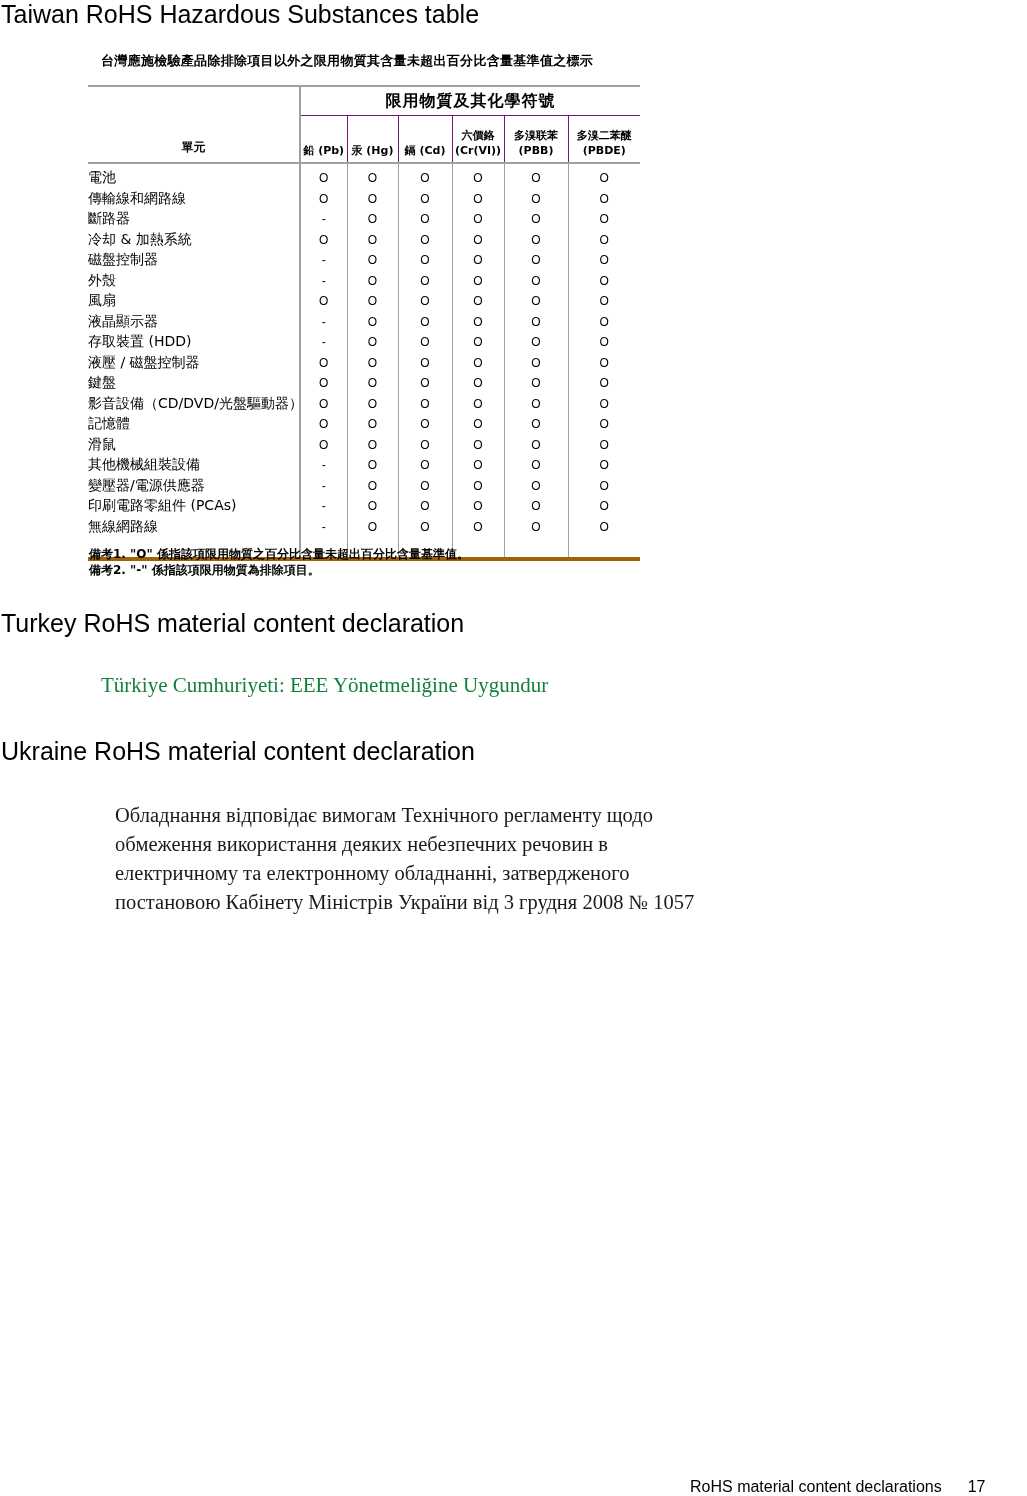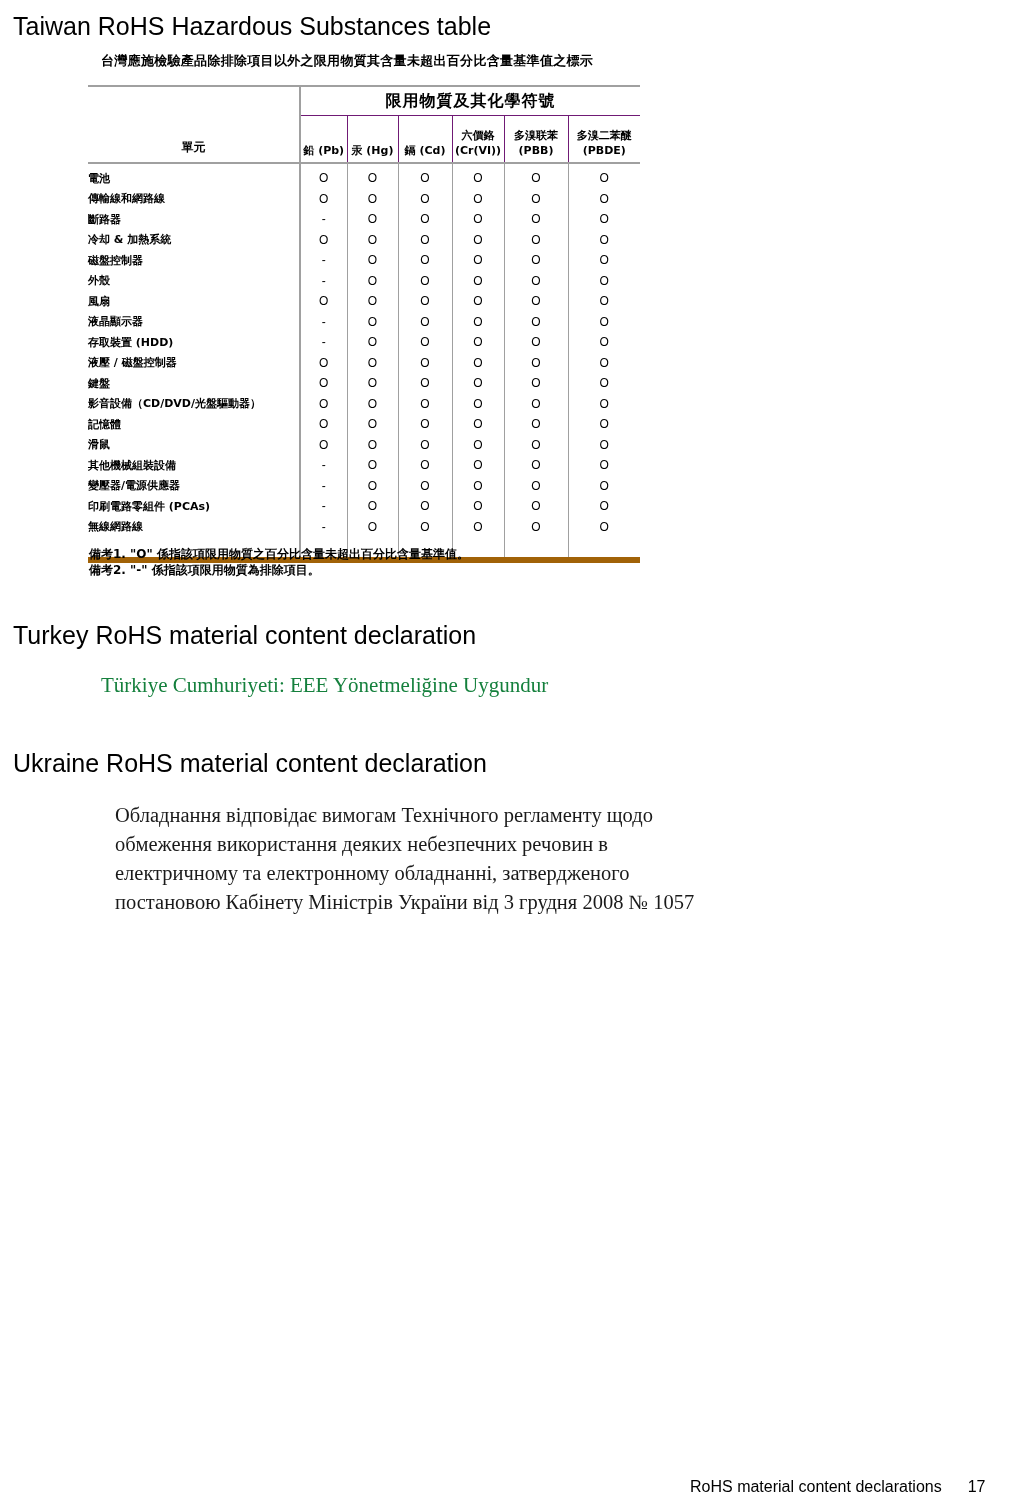--- a/index.html
+++ b/index.html
@@ -2,21 +2,21 @@
 <html><head>
   <meta charset="utf-8">
   <style>
     html, body { margin: 0; padding: 0; background: #ffffff; }
     body {
       width: 1027px; height: 1496px; position: relative; overflow: hidden;
       font-family: "Liberation Sans", "DejaVu Sans", sans-serif; color: #000;
     }
     .section-title {
       position: absolute; left: 1px; font-size: 25px; font-weight: normal;
-      margin: 12px; line-height: 28px; color: #000;
+      margin: 0; line-height: 28px; color: #000;
     }
     #title-taiwan { top: 0px; }
     #title-turkey { top: 609px; }
     #title-ukraine { top: 737px; }
 
     .tw-caption {
       position: absolute; left: 101px; top: 52px; font-size: 13px; font-weight: bold;
       font-family: "DejaVu Sans", sans-serif; letter-spacing: 0.3px; white-space: nowrap;
     }
 
@@ -40,26 +40,26 @@
       height: 42px; font-size: 11px; font-weight: bold; line-height: 15px;
       border-bottom: 2px solid #a0a0a0; vertical-align: bottom; padding-bottom: 4px;
       white-space: nowrap;
     }
     .rohs-table thead tr.col-row th + th { border-left: 1px solid #701a75; }
     .rohs-table tbody td {
       height: 20.5px; font-size: 12px; text-align: center; vertical-align: middle;
       font-family: "Liberation Sans", sans-serif;
     }
     .rohs-table tbody td.unit-cell {
-      text-align: left; font-weight: bold; font-size: 11px; white-space: nowrap;
+      text-align: left; font-weight: normal; font-size: 14px; white-space: nowrap;
       border-right: 2px solid #a0a0a0; font-family: "DejaVu Sans", sans-serif;
     }
     .rohs-table tbody td.val + td.val { border-left: 1px solid #a0a0a0; }
     .rohs-table tbody tr:first-child td { padding-top: 4px; }
-    .rohs-table tbody tr:last-child td { border-bottom: 6px solid #a16207; padding-bottom: 20px; }
+    .rohs-table tbody tr:last-child td { border-bottom: 4px solid #a16207; padding-bottom: 20px; }
 
     .tw-notes {
       position: absolute; left: 89px; top: 546px; font-size: 12px; font-weight: bold;
       line-height: 16px; font-family: "DejaVu Sans", sans-serif; white-space: nowrap;
     }
 
     .turkey-text {
       position: absolute; left: 101px; top: 673px; font-size: 21px;
       font-family: "Liberation Serif", "DejaVu Serif", serif; color: #15803d; white-space: nowrap;
     }

